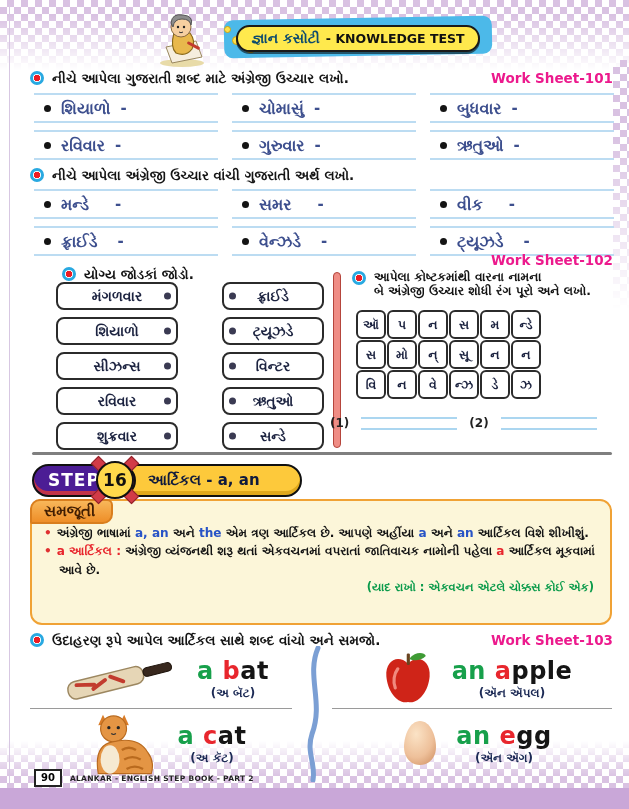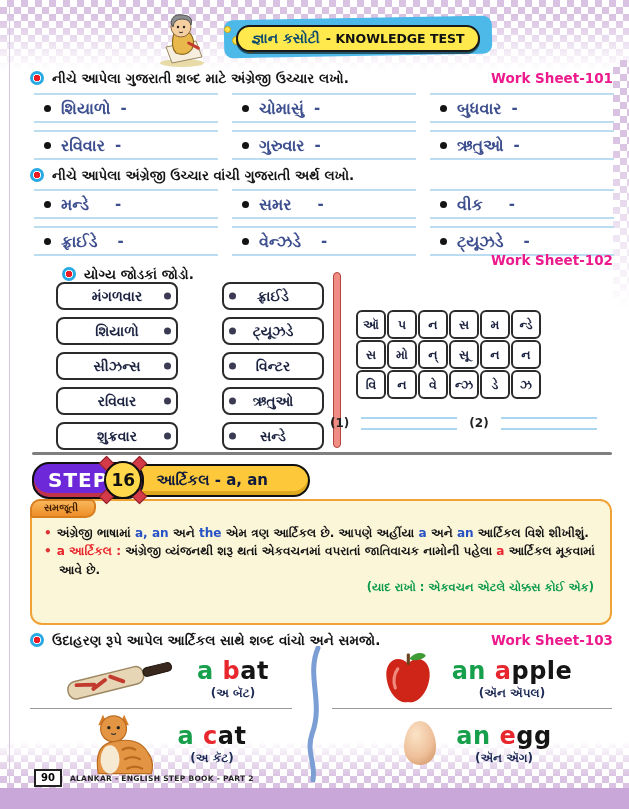--- a/index.html
+++ b/index.html
@@ -52,34 +52,34 @@
   .ls-grid { position:absolute; left:356px; top:310px; display:grid; grid-template-columns:repeat(6,30px); grid-auto-rows:29px; gap:1px; }
   .ls-cell { background:#fff; border:2px solid #2b2b2b; border-radius:6px; display:flex; align-items:center; justify-content:center;
     font-weight:bold; font-size:12.5px; color:#1c2340; }
   .answers { position:absolute; left:330px; top:416px; display:flex; align-items:center; gap:12px; font-size:12px; font-weight:bold; color:#222; }
   .blank { width:96px; height:13px; border-top:2px solid #abd6f0; border-bottom:2px solid #abd6f0; }
 
   .gray-divider { position:absolute; top:452px; left:32px; width:580px; height:3px; background:#7f7f7f; border-radius:2px; }
 
   
   .step-wrap { position:absolute; top:461px; left:32px; display:flex; align-items:center; height:38px; }
-  .step-pill { background:#6d28d9; border:2px solid #101010; border-radius:17px; color:#fff; font-weight:bold; font-size:20px;
+  .step-pill { background:#4c1d95; border:2px solid #101010; border-radius:17px; color:#fff; font-weight:bold; font-size:17px;
     padding:4px 34px 5px 14px; letter-spacing:1px; box-shadow:inset 0 -4px 0 #c23349; z-index:1; }
   .step-badge { position:relative; margin-left:-40px; z-index:3; width:38px; height:38px; }
   .step-circle { position:absolute; inset:0; background:#ffd94b; border:2.5px solid #101010; border-radius:50%;
     display:flex; align-items:center; justify-content:center; font-size:17px; font-weight:bold; color:#101010; z-index:2; }
   .spike { position:absolute; width:11px; height:11px; background:#d23b47; border:1px solid #8e2129; transform:rotate(45deg); z-index:1; }
   .sp1{ top:-3px; left:-3px; } .sp2{ top:-3px; right:-3px; } .sp3{ bottom:-3px; left:-3px; } .sp4{ bottom:-3px; right:-3px; }
   .step-title { margin-left:-16px; background:#fdc93b; border:2px solid #101010; border-radius:17px; padding:5px 40px 6px 28px;
     font-weight:bold; font-size:15px; color:#0f1a3d; box-shadow:inset 0 -4px 0 #e0a81c; }
 
   
   .exp { position:absolute; top:499px; left:30px; width:582px; height:126px; background:#fcf6d9; border:2px solid #f0a235; border-radius:12px; }
   .exp-tab { position:absolute; top:-2px; left:-2px; background:linear-gradient(180deg,#f8b75a,#ee8e28); border:2px solid #d97e1e;
-    border-radius:10px 6px 10px 2px; padding:1px 16px 2px 12px; font-weight:bold; font-size:10px; color:#401d02; }
+    border-radius:10px 6px 10px 2px; padding:1px 16px 2px 12px; font-weight:bold; font-size:15px; color:#401d02; }
   .exp-body { padding:23px 8px 0 12px; font-size:12.1px; font-weight:600; color:#141414; line-height:1.52; }
   .exp-line { padding-left:15px; text-indent:-15px; }
   .rdot { color:#e03131; margin-right:5px; }
   .c-blue { color:#2853c6; font-weight:bold; }
   .c-red { color:#e8262d; font-weight:bold; }
   .exp-note { text-align:right; color:#0b9b4b; font-weight:bold; font-size:11.5px; padding-right:8px; text-indent:0; }
 
   
   .ex-area { position:absolute; top:650px; left:30px; width:582px; height:130px; }
   .ex-row { position:absolute; left:0; width:582px; display:flex; }
@@ -248,20 +248,27 @@
       <span class="mdot"></span>
       <span>ઋતુઓ</span>
     </div>
   <div class="match-box mb-right" style="top:422px;text-align:center;">
       <span class="mdot"></span>
       <span>સન્ડે</span>
     </div>
 
   <div class="red-bar"></div>
 
+  <div class="inst" style="left:352px; top:270px; width:262px; font-size:12.3px;">
+    <span class="bullet-ic"></span>
+    <span>
+      <span>આપેલા કોષ્ટકમાંથી વારના નામના</span><br>
+      <span>બે અંગ્રેજી ઉચ્ચાર શોધી રંગ પૂરો અને લખો.</span>
+    </span>
+  </div>
 
   <div class="ls-grid">
     <div class="ls-cell">ઑ</div>
     <div class="ls-cell">પ</div>
     <div class="ls-cell">ન</div>
     <div class="ls-cell">સ</div>
     <div class="ls-cell">મ</div>
     <div class="ls-cell">ન્ડે</div>
     <div class="ls-cell">સ</div>
     <div class="ls-cell">મો</div>

